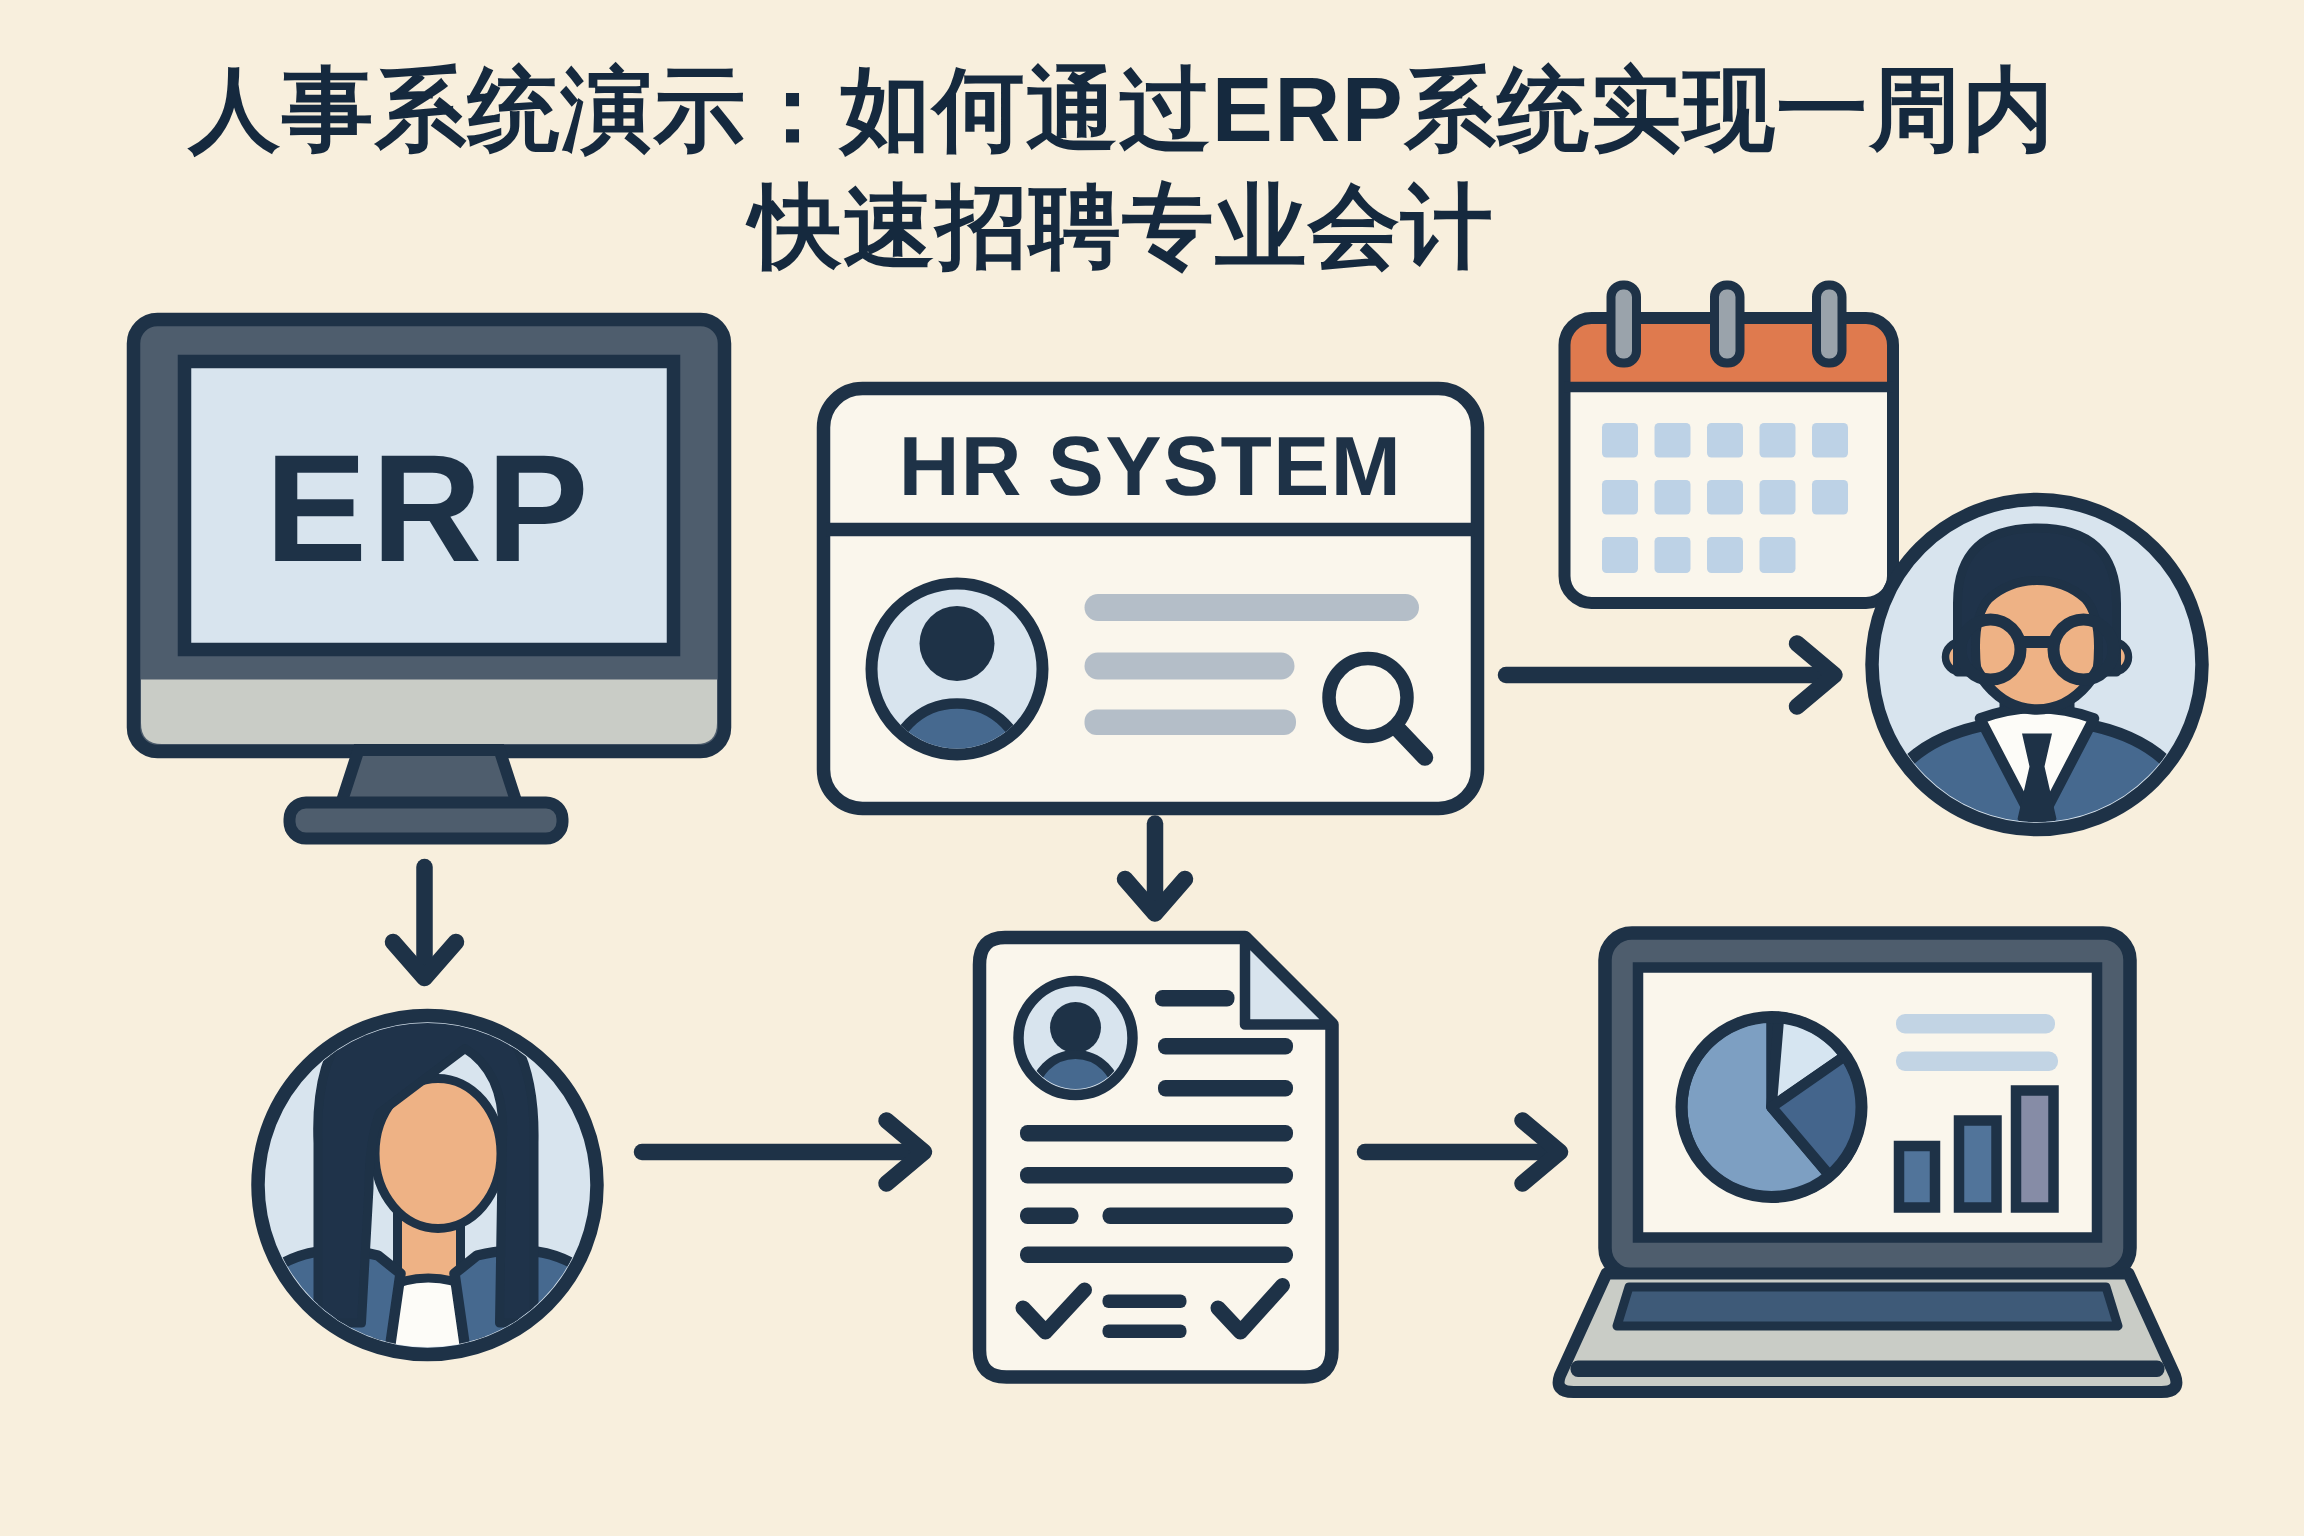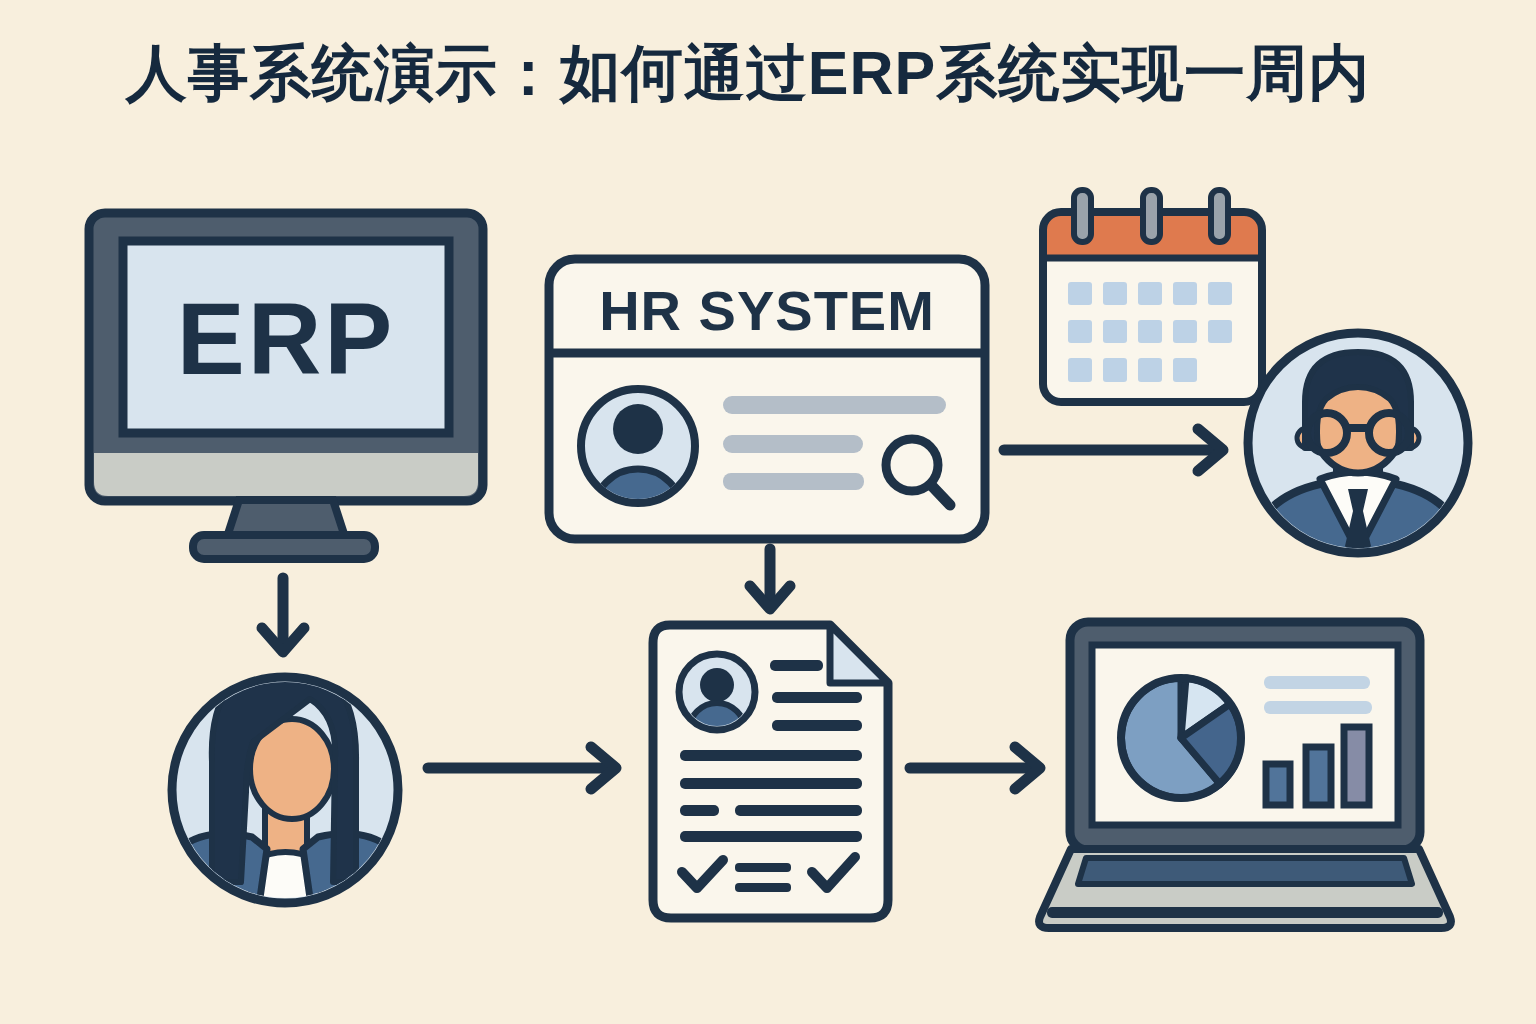--- a/index.html
+++ b/index.html
@@ -28,20 +28,21 @@
   .f-barBlue{fill:var(--barBlue)} .f-barPurple{fill:var(--barPurple)}
   .f-screenline{fill:var(--screenline)} .f-keyboard{fill:var(--keyboard)}
 </style>
 </head>
 <body>
 
 <div class="canvas">
 
   <div class="title">
     <div>人事系统演示：如何通过ERP系统实现一周内</div>
+    <div>快速招聘专业会计</div>
   </div>
 
   <svg class="stage" width="1536" height="1024" viewBox="0 0 1536 1024">
     <defs>
       <clipPath id="clipHr">
           <circle cx="638" cy="446" r="53"></circle>
         </clipPath>
       <clipPath id="clipMan">
           <circle cx="1358" cy="443" r="105"></circle>
         </clipPath>

